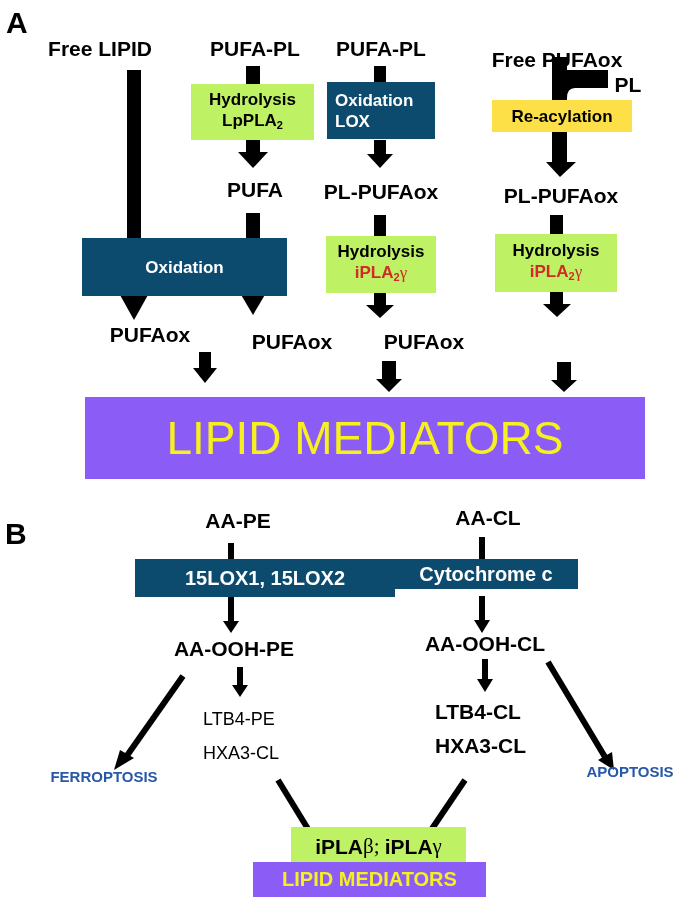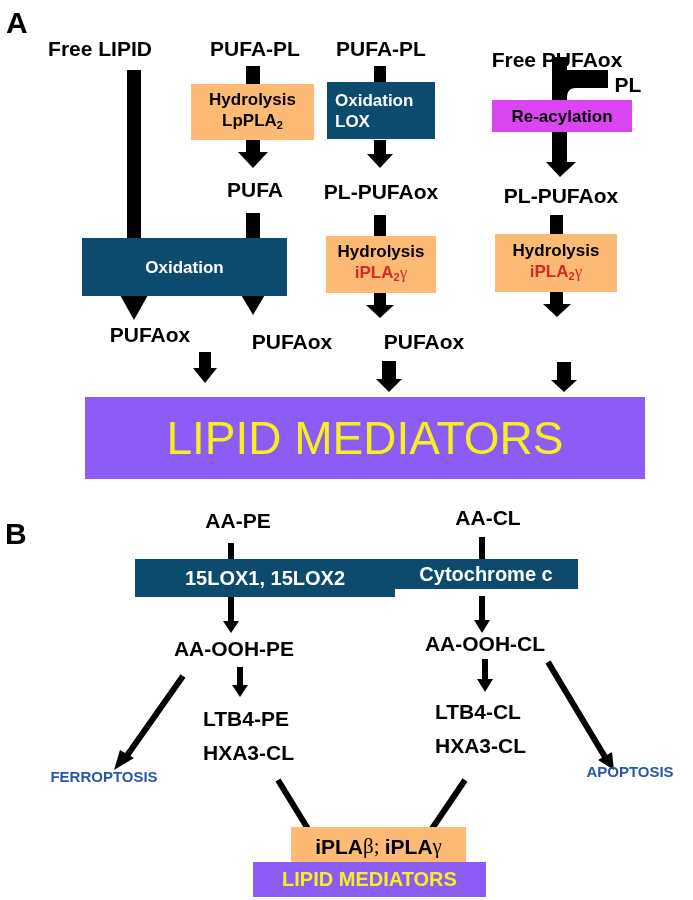--- a/index.html
+++ b/index.html
@@ -5,22 +5,22 @@
   html, body { margin:0; padding:0; background:#ffffff; }
   body { width:693px; height:900px; position:relative; overflow:hidden;
          font-family:"Liberation Sans", sans-serif; color:#000; }
   .abs { position:absolute; }
   .lbl { position:absolute; font-weight:bold; font-size:21px; white-space:nowrap; transform:translateX(-50%); line-height:24px; }
   .lblB { position:absolute; font-weight:bold; font-size:21px; white-space:nowrap; transform:translateX(-50%); line-height:24px; }
   .panel { position:absolute; font-weight:bold; font-size:30px; line-height:30px; }
   .box { position:absolute; display:flex; flex-direction:column; align-items:center; justify-content:center;
          font-weight:bold; font-size:17px; line-height:21px; text-align:center; white-space:nowrap; }
   .red { background:#0c4a6e; color:#ffffff; }
-  .yellow { background:#fdba74; color:#000; }
-  .peach { background:#d946ef; color:#000; }
+  .yellow { background:#bef264; color:#000; }
+  .peach { background:#fde047; color:#000; }
   .redtxt { color:#d12a27; }
   .blue { color:#2858a8; font-weight:bold; font-size:15px; position:absolute; white-space:nowrap; transform:translateX(-50%); }
   .big { position:absolute; background:#8b5cf6; color:#f5f01e; display:flex; align-items:center; justify-content:center; }
   sub { font-size:11px; vertical-align:-3px; }
   .greek { font-family:"Liberation Serif", serif; font-weight:normal; }
   svg.arrows { position:absolute; left:0; top:0; width:693px; height:900px; }
 </style>
 </head>
 <body>
 
@@ -140,21 +140,21 @@
 <div class="box red" style="left:135px; top:559px; width:260px; height:38px; font-size:20px;">
   <span>15LOX1, 15LOX2</span>
 </div>
 <div class="box red" style="left:394px; top:559px; width:184px; height:30px; font-size:20px;">
   <span>Cytochrome c</span>
 </div>
 
 <div class="lblB" style="left:234px; top:637px;">AA-OOH-PE</div>
 <div class="lblB" style="left:485px; top:632px;">AA-OOH-CL</div>
 
-<div class="abs" style="left:203px; top:702px; font-weight:bold; font-size:21px; line-height:34px;">
+<div class="abs" style="left:203px; top:702px; font-weight:normal; font-size:18px; line-height:34px;">
   <div>LTB4-PE</div>
   <div>HXA3-CL</div>
 </div>
 <div class="abs" style="left:435px; top:695px; font-weight:bold; font-size:21px; line-height:34px;">
   <div>LTB4-CL</div>
   <div>HXA3-CL</div>
 </div>
 
 <div class="blue" style="left:104px; top:768px;">FERROPTOSIS</div>
 <div class="blue" style="left:630px; top:763px;">APOPTOSIS</div>

